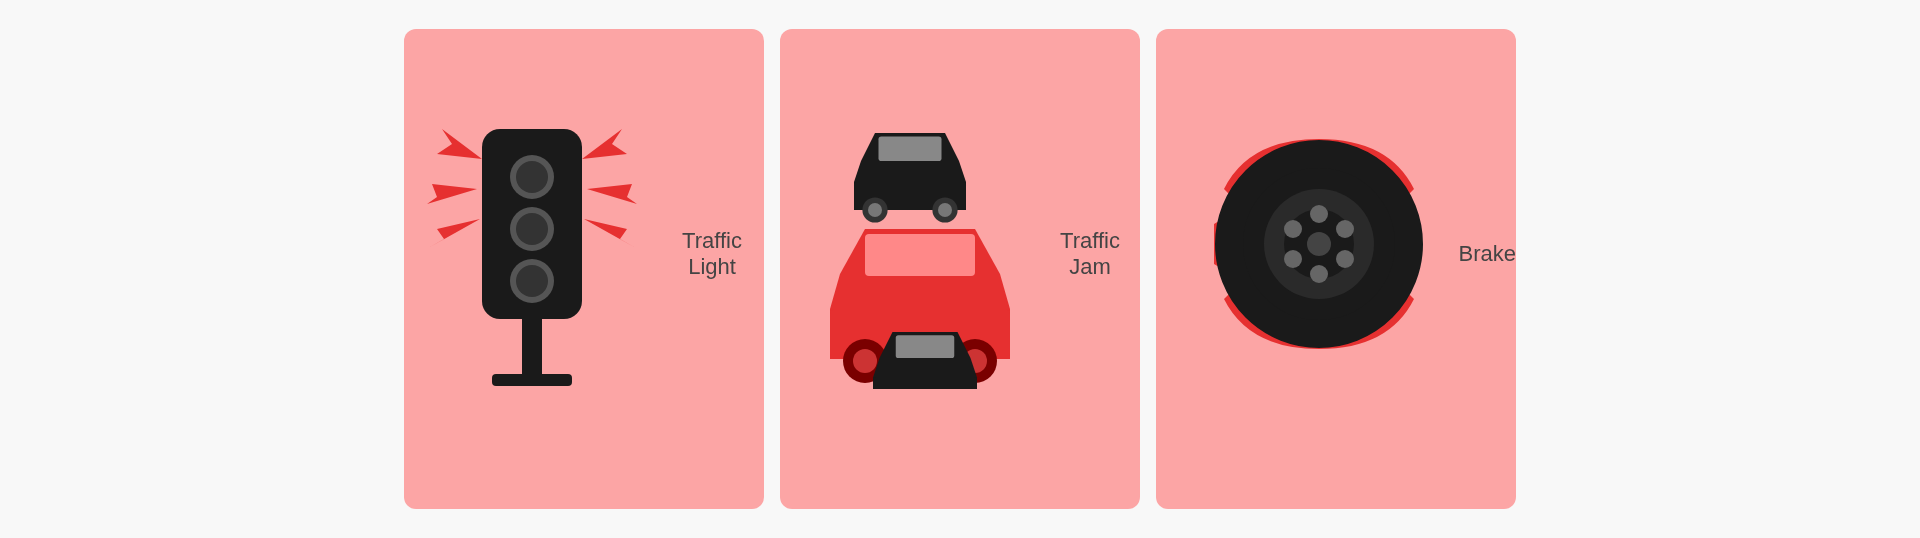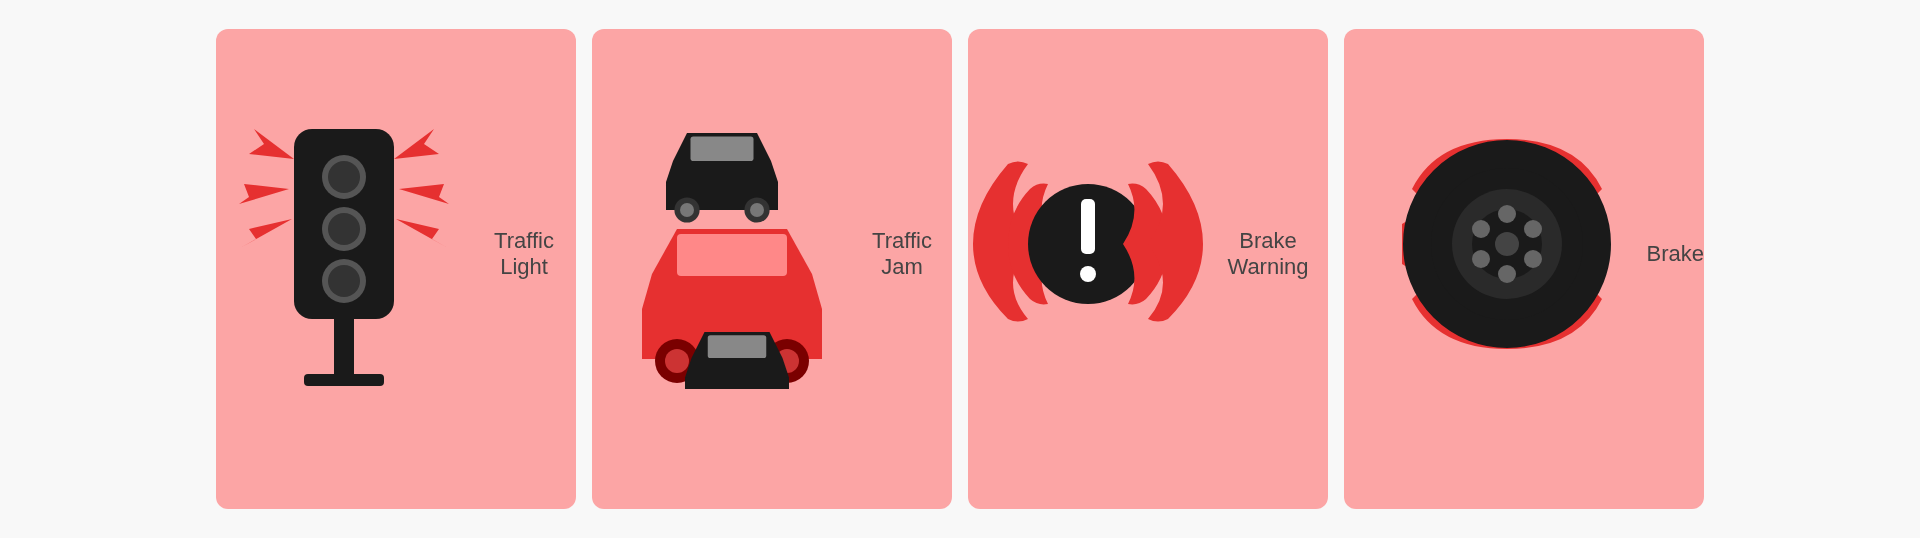--- a/index.html
+++ b/index.html
@@ -132,40 +132,20 @@
           <circle fill="#333" cx="50" cy="130" r="18"></circle>
           <circle fill="#777" cx="50" cy="130" r="10"></circle>
           <circle fill="#333" cx="150" cy="130" r="18"></circle>
           <circle fill="#777" cx="150" cy="130" r="10"></circle>
         </g>
       </svg>
     </div>
     <span class="icon-label">Traffic Jam</span>
   </div>
 
-  <div class="icon-card">
-    <div class="icon-area">
-      <svg width="240" height="220" viewBox="0 0 240 220" xmlns="http://www.w3.org/2000/svg">
-
-        <path class="bw-red" d="M60 110 Q30 70 60 30 Q50 25 40 30 Q5 70 5 110 Q5 150 40 185 Q50 190 60 185 Q30 150 60 110 Z"></path>
-
-        <path class="bw-red" d="M85 110 Q65 80 80 50 Q70 48 62 55 Q40 78 40 110 Q40 142 62 165 Q70 172 80 170 Q65 140 85 110 Z"></path>
-
-        <circle class="bw-black" cx="120" cy="110" r="60"></circle>
-
-        <rect fill="white" x="113" y="65" width="14" height="55" rx="5"></rect>
-        <circle fill="white" cx="120" cy="140" r="8"></circle>
-
-        <path class="bw-red" d="M155 110 Q175 80 160 50 Q170 48 178 55 Q200 78 200 110 Q200 142 178 165 Q170 172 160 170 Q175 140 155 110 Z"></path>
-
-        <path class="bw-red" d="M180 110 Q210 70 180 30 Q190 25 200 30 Q235 70 235 110 Q235 150 200 185 Q190 190 180 185 Q210 150 180 110 Z"></path>
-      </svg>
-    </div>
-    <span class="icon-label">Brake Warning</span>
-  </div>
 
   <div class="icon-card">
     <div class="icon-area">
       <svg width="230" height="230" viewBox="0 0 230 230" xmlns="http://www.w3.org/2000/svg">
 
         <path class="brake-red" d="M115 10 Q185 10 210 60 L195 75 Q175 35 115 35 Q55 35 35 75 L20 60 Q45 10 115 10 Z"></path>
         <path class="brake-red" d="M115 220 Q45 220 20 170 L35 155 Q55 195 115 195 Q175 195 195 155 L210 170 Q185 220 115 220 Z"></path>
 
         <path class="brake-red" d="M10 95 L35 80 L35 150 L10 135 Z"></path>
 

